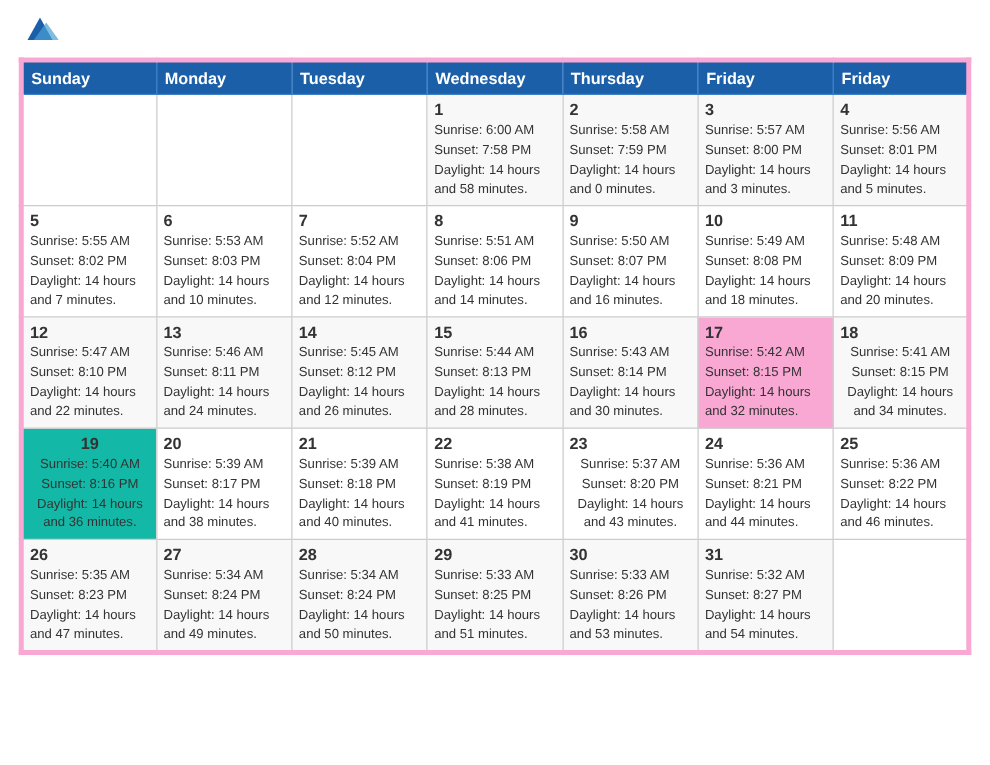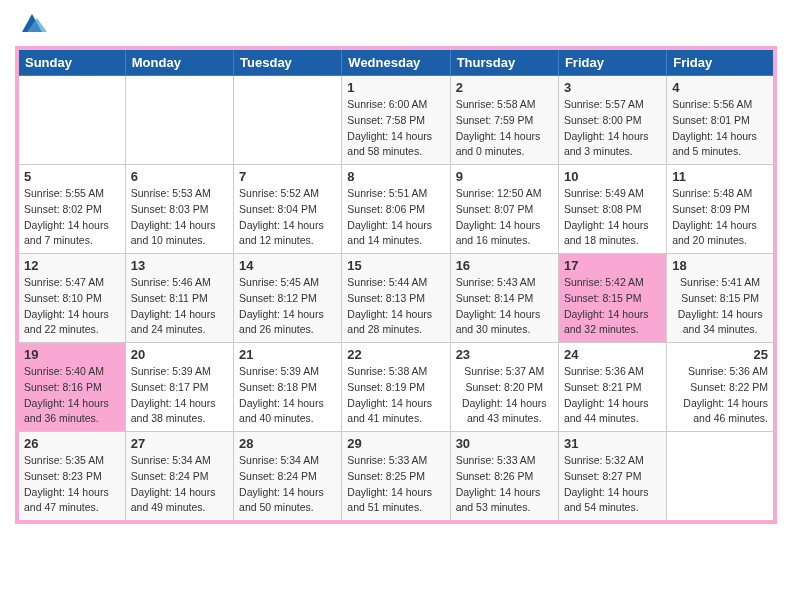--- a/index.html
+++ b/index.html
@@ -106,21 +106,21 @@
 Daylight: 14 hours and 12 minutes.</div>
           </td>
           <td style="background: rgb(255, 255, 255);">
             <div class="day-number">8</div>
             <div class="day-info" style="white-space: pre-line;">Sunrise: 5:51 AM
 Sunset: 8:06 PM
 Daylight: 14 hours and 14 minutes.</div>
           </td>
           <td style="background: rgb(255, 255, 255);">
             <div class="day-number">9</div>
-            <div class="day-info" style="white-space: pre-line;">Sunrise: 12:50 AM
+            <div class="day-info" style="white-space: pre-line;">Sunrise: 5:50 AM
 Sunset: 8:07 PM
 Daylight: 14 hours and 16 minutes.</div>
           </td>
           <td style="background: rgb(255, 255, 255);">
             <div class="day-number">10</div>
             <div class="day-info" style="white-space: pre-line;">Sunrise: 5:49 AM
 Sunset: 8:08 PM
 Daylight: 14 hours and 18 minutes.</div>
           </td>
           <td style="background: rgb(255, 255, 255);">
@@ -168,21 +168,21 @@
 Daylight: 14 hours and 32 minutes.</div>
           </td>
           <td style="background: rgb(248, 248, 248);">
             <div class="day-number">18</div>
             <div class="day-info" style="white-space: pre-line; text-align: center;">Sunrise: 5:41 AM
 Sunset: 8:15 PM
 Daylight: 14 hours and 34 minutes.</div>
           </td>
         </tr>
         <tr>
-          <td style="background: #f9a8d4;">
+          <td style="background: #14b8a6; text-align: center;">
             <div class="day-number">19</div>
             <div class="day-info" style="white-space: pre-line;">Sunrise: 5:40 AM
 Sunset: 8:16 PM
 Daylight: 14 hours and 36 minutes.</div>
           </td>
           <td style="background: rgb(255, 255, 255);">
             <div class="day-number">20</div>
             <div class="day-info" style="white-space: pre-line;">Sunrise: 5:39 AM
 Sunset: 8:17 PM
 Daylight: 14 hours and 38 minutes.</div>
@@ -204,21 +204,21 @@
             <div class="day-info" style="white-space: pre-line; text-align: center;">Sunrise: 5:37 AM
 Sunset: 8:20 PM
 Daylight: 14 hours and 43 minutes.</div>
           </td>
           <td style="background: rgb(255, 255, 255);">
             <div class="day-number">24</div>
             <div class="day-info" style="white-space: pre-line;">Sunrise: 5:36 AM
 Sunset: 8:21 PM
 Daylight: 14 hours and 44 minutes.</div>
           </td>
-          <td style="background: rgb(255, 255, 255); text-align: right;">
+          <td style="background: rgb(255, 255, 255);">
             <div class="day-number">25</div>
             <div class="day-info" style="white-space: pre-line;">Sunrise: 5:36 AM
 Sunset: 8:22 PM
 Daylight: 14 hours and 46 minutes.</div>
           </td>
         </tr>
         <tr>
           <td style="background: rgb(248, 248, 248);">
             <div class="day-number">26</div>
             <div class="day-info" style="white-space: pre-line;">Sunrise: 5:35 AM

